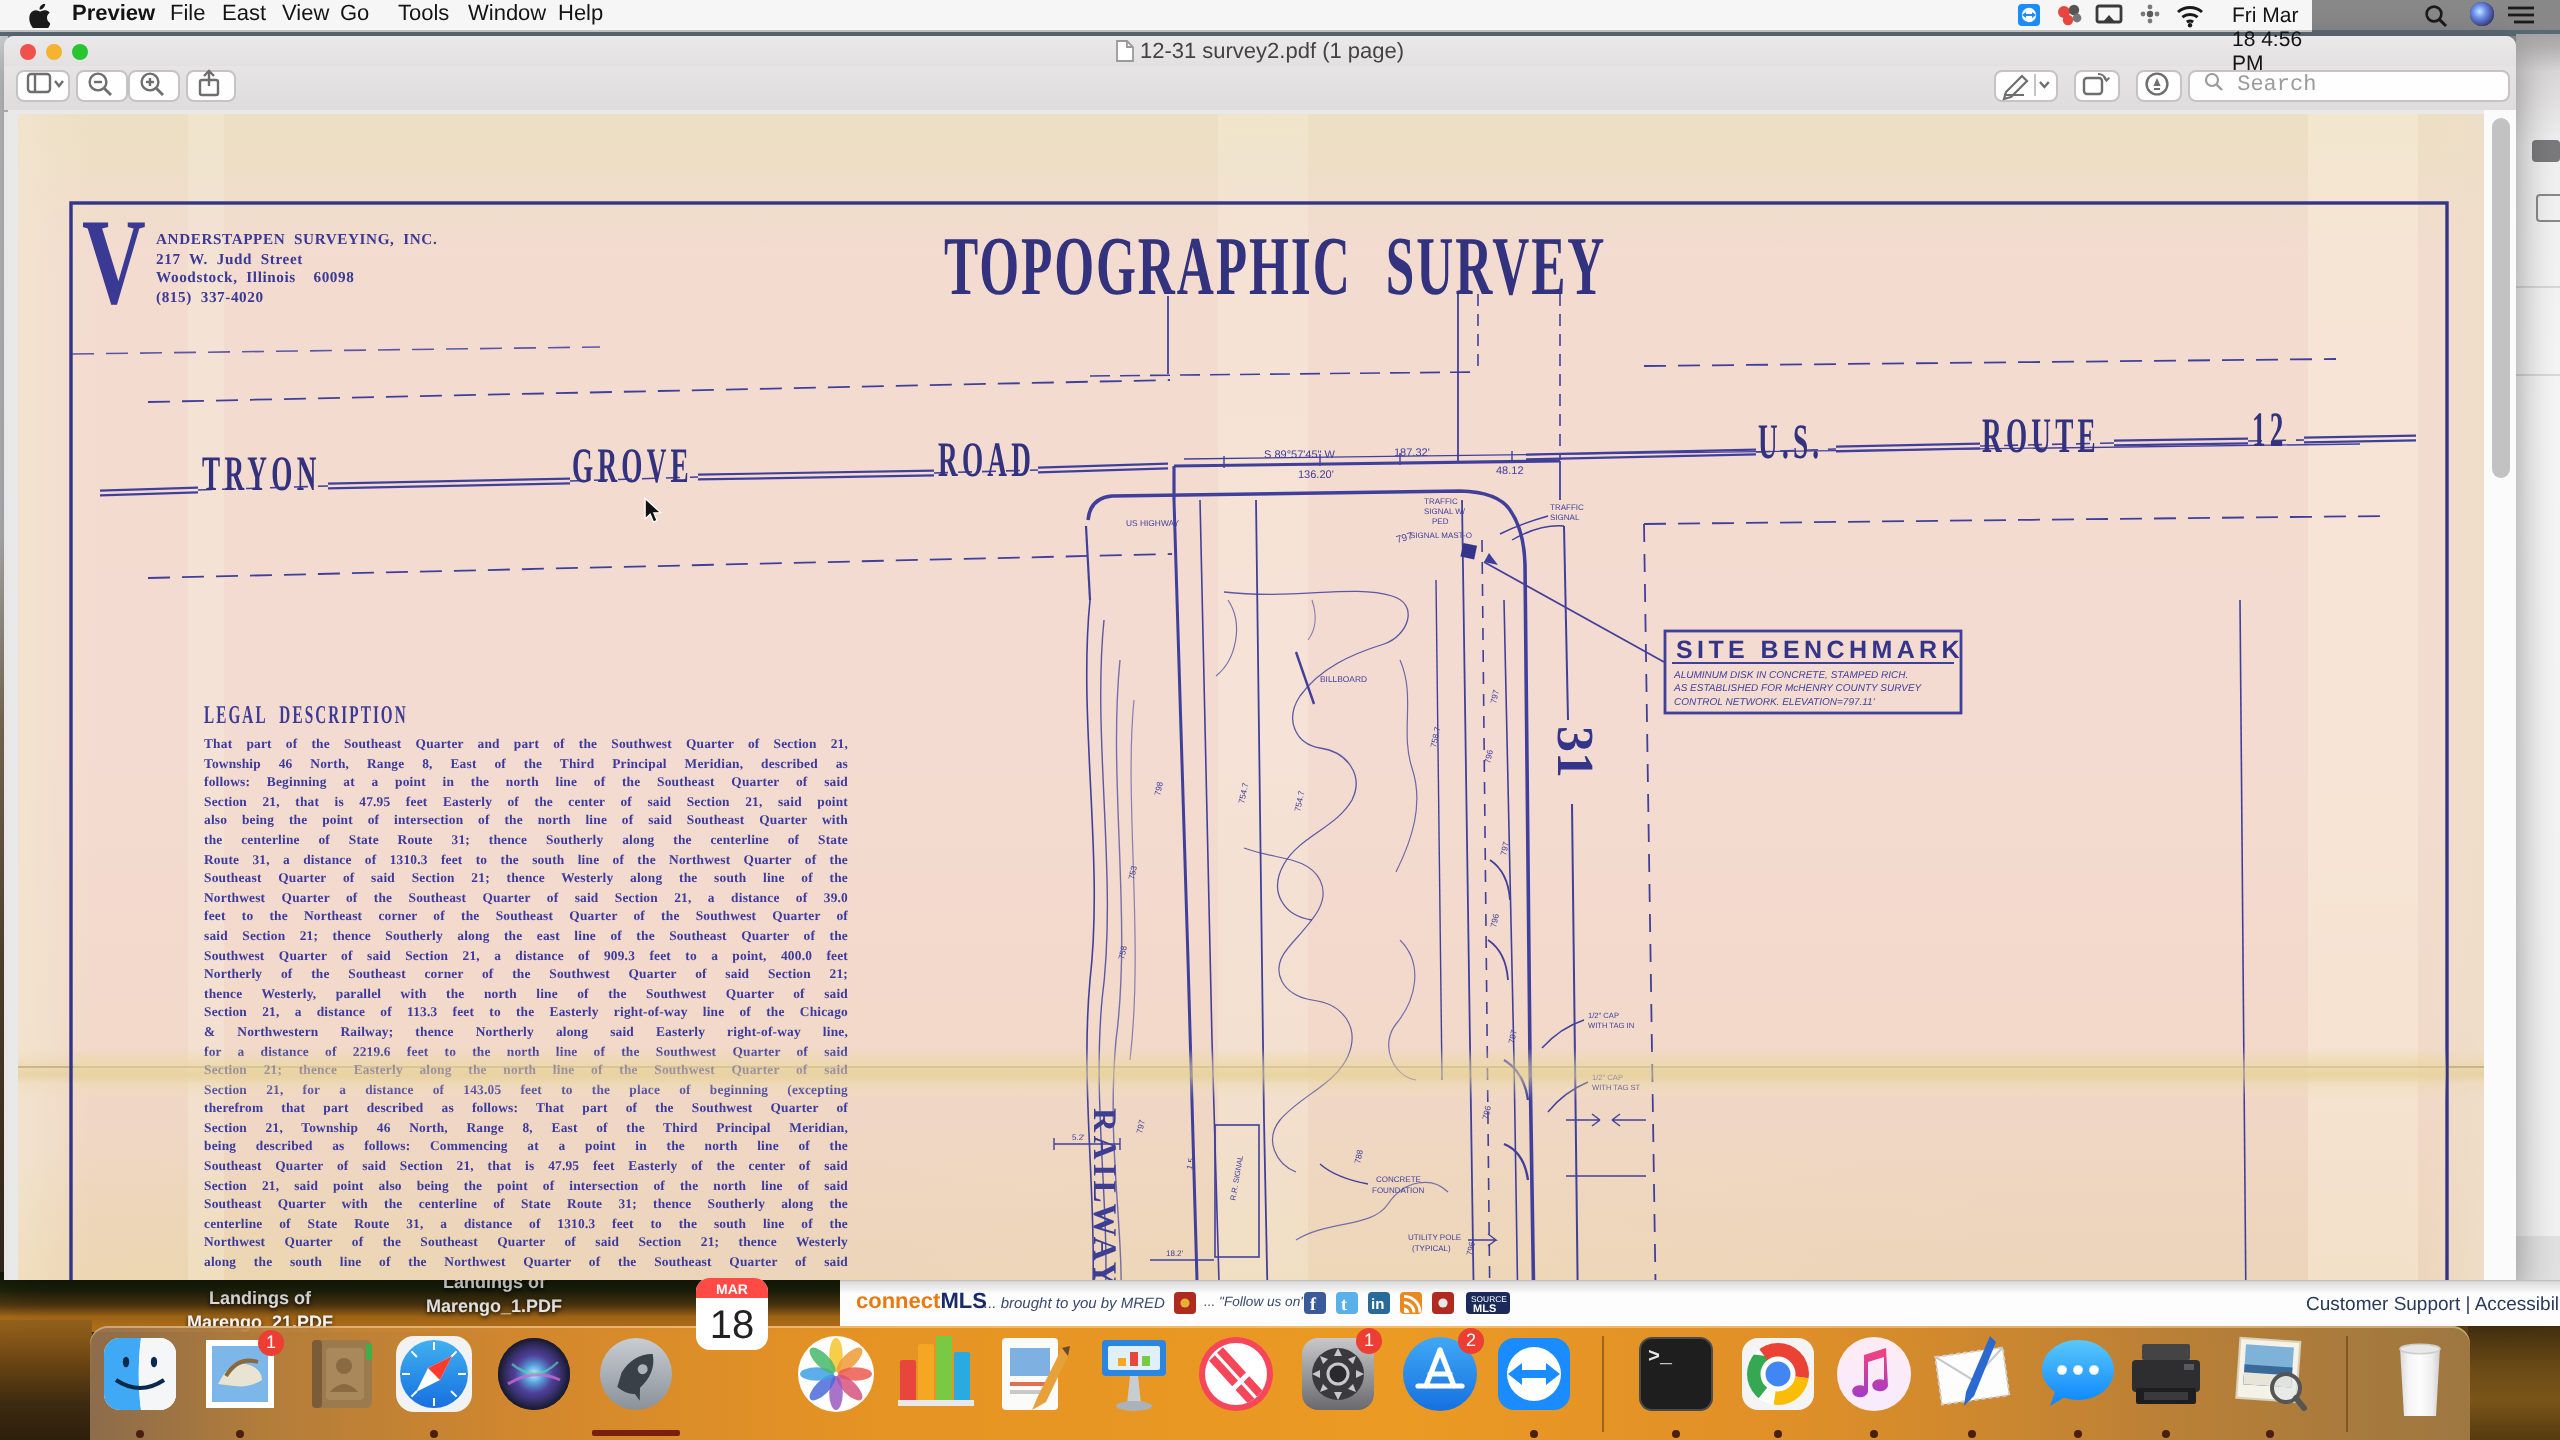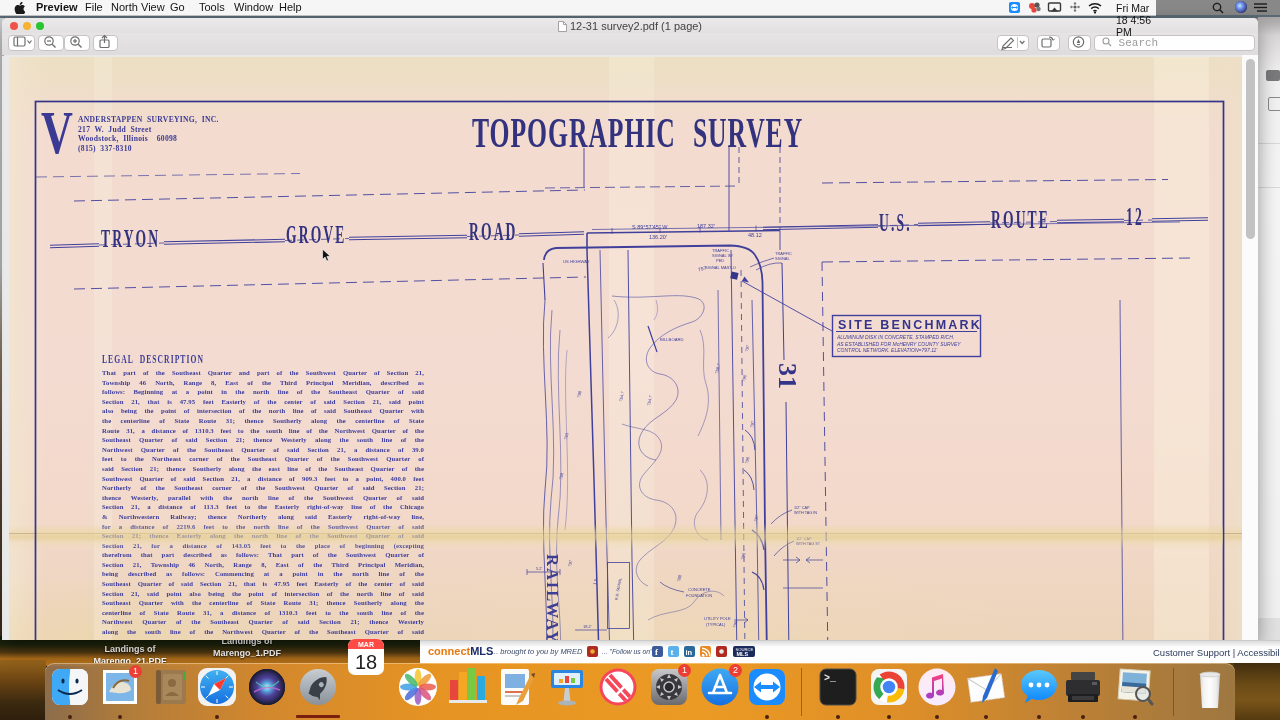--- a/index.html
+++ b/index.html
@@ -294,21 +294,21 @@
 <path d="M806,560 L823,560 M806,560 L810,557 M806,560 L810,563" stroke-width="0.7"></path>
 <path d="M783,588 L823,588" stroke-width="0.7"></path>
 </g>
   </svg>
 
 <div class="abs" id="bigtitle">TOPOGRAPHIC<span style="display:inline-block;width:18px;"></span>SURVEY</div>
 <div class="abs" id="vlogo">V</div>
 <div class="abs" id="addr">ANDERSTAPPEN  SURVEYING,  INC.
 217  W.  Judd  Street
 Woodstock,  Illinois    60098
-(815)  337-8310</div>
+(815)  337-4020</div>
 <div class="roadlbl" style="left:101px;top:225px;">TRYON</div>
 <div class="roadlbl" style="left:286px;top:221px;">GROVE</div>
 <div class="roadlbl" style="left:469px;top:218px;">ROAD</div>
 <div class="roadlbl" style="left:879px;top:209px;">U.S.</div>
 <div class="roadlbl" style="left:991px;top:206px;">ROUTE</div>
 <div class="roadlbl" style="left:1126px;top:203px;">12</div>
 <div class="abs" style="left:37px;top:524px;width:1186px;height:26px;z-index:3;
   background:linear-gradient(180deg,rgba(238,222,180,0) 0%,rgba(236,218,170,.45) 30%,rgba(232,212,158,.6) 52%,rgba(238,222,180,.25) 75%,rgba(238,222,180,0) 100%);"></div>
 <div class="abs" id="legal-h">LEGAL&nbsp;&nbsp;DESCRIPTION</div>
 <div class="abs" id="legal">
@@ -590,21 +590,21 @@
 <div class="ddot" style="left:1037px;"></div>
 <div class="ddot" style="left:1081px;"></div>
 <div class="ddot" style="left:1133px;"></div>
 
 <div class="abs" id="menubar">
   <svg class="mi" style="left:14px;top:2px;" width="11" height="12" viewBox="0 0 11 12">
       <path d="M7.8,1.9c-.5.6-1.3,1-2,1-.1-.8.2-1.6.7-2.1C7,.2,7.9-.2,8.6-.2c.1.8-.3,1.6-.8,2.1zM8.6,3.1c-1.1-.1-2,.6-2.5.6-.5,0-1.3-.6-2.2-.6-1.1,0-2.2.7-2.7,1.7-1.2,2-.3,5,.8,6.6.5.8 1.2,1.7 2.1,1.7.8,0,1.1-.5 2.1-.5 1,0,1.3.5 2.2.5.9,0 1.5-.8 2-1.6.6-.9.9-1.8.9-1.9-.1,0-1.8-.7-1.8-2.7 0-1.7 1.4-2.5 1.4-2.5-.7-1.1-1.9-1.3-2.3-1.3z" fill="#1a1a1a"></path>
     </svg>
   <span class="mi" style="left:36px;font-weight:bold;">Preview</span>
   <span class="mi" style="left:85px;">File</span>
-  <span class="mi" style="left:111px;">North</span>
+  <span class="mi" style="left:111px;">East</span>
   <span class="mi" style="left:141px;">View</span>
   <span class="mi" style="left:170px;">Go</span>
   <span class="mi" style="left:199px;">Tools</span>
   <span class="mi" style="left:234px;">Window</span>
   <span class="mi" style="left:279px;">Help</span>
   <span class="mi" style="left:1116px;font-size:10.5px;top:2px;">Fri Mar 18  4:56 PM</span>
   <svg class="mi" style="left:1212px;top:2px;" width="12" height="12" viewBox="0 0 12 12">
       <circle cx="5" cy="5" r="3.7" fill="none" stroke="#1a1a1a" stroke-width="1.3"></circle>
       <line x1="7.8" y1="7.8" x2="11" y2="11" stroke="#1a1a1a" stroke-width="1.5"></line>
     </svg>

